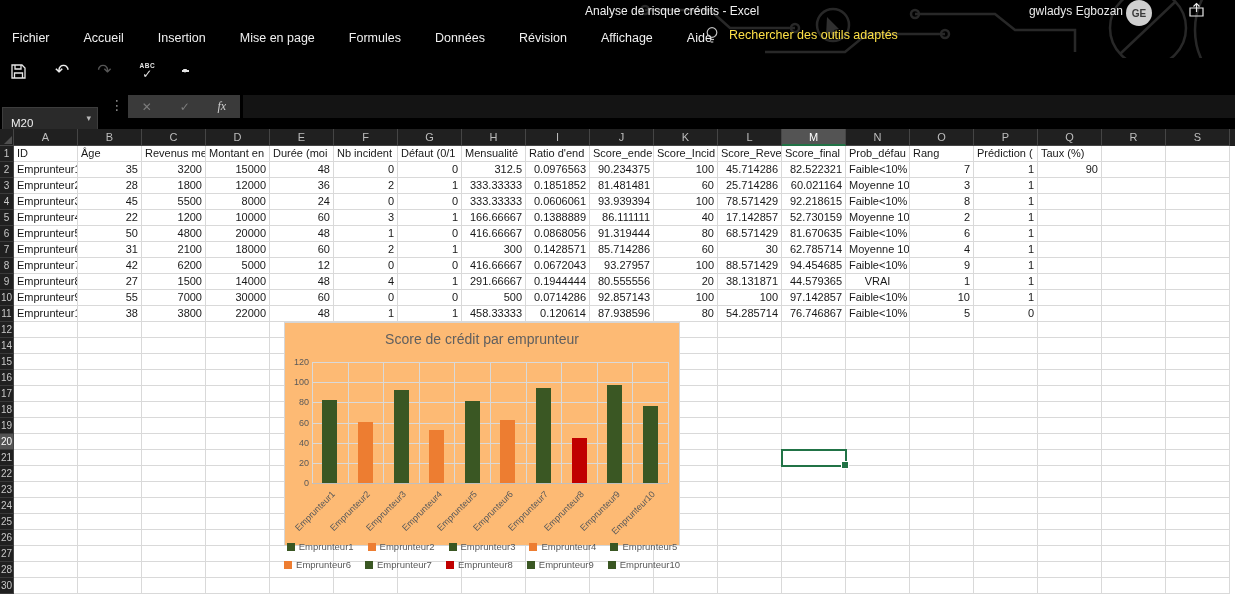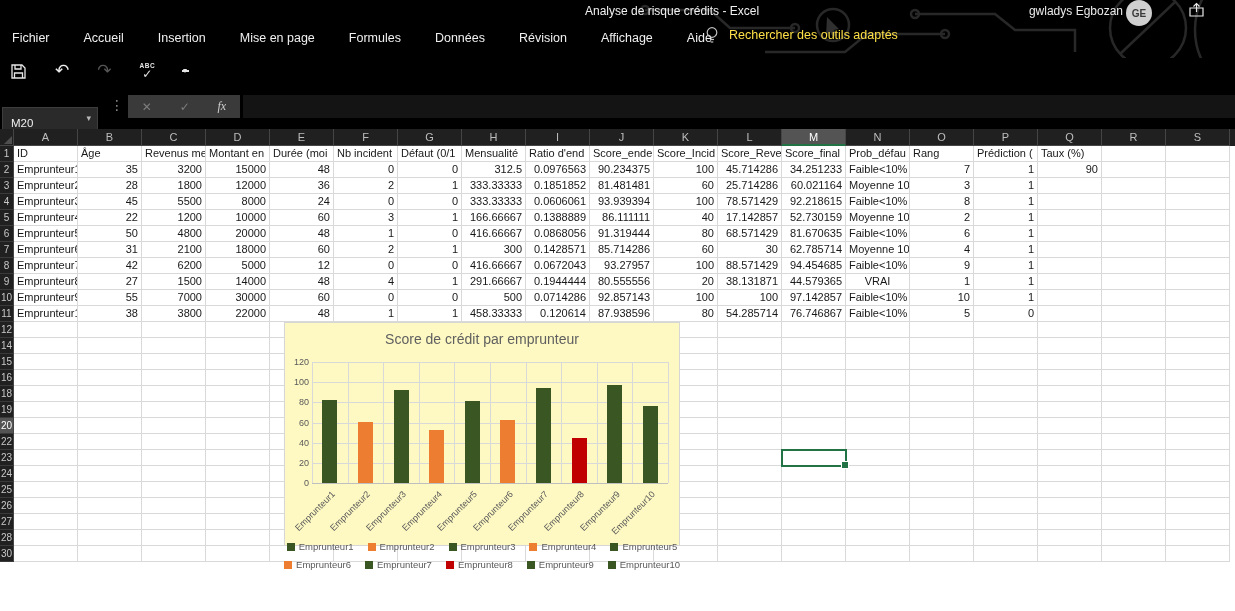--- a/index.html
+++ b/index.html
@@ -48,21 +48,21 @@
   .g-row{display:flex;height:16px;}
   .row-h{width:14px;height:16px;box-sizing:border-box;background:#202020;border-right:1px solid #454545;border-bottom:1px solid #3a3a3a;color:#c8c8c8;font-size:10px;display:flex;align-items:center;justify-content:center;}
   .row-h.sel{background:#545454;color:#fff;}
   .cell{width:64px;height:16px;box-sizing:border-box;border-right:1px solid #d9d9d9;border-bottom:1px solid #d9d9d9;font-size:11px;line-height:15px;padding:0 3px;white-space:nowrap;overflow:hidden;color:#181818;background:#fff;}
   .cell.num{text-align:right;}
   .cell.ctr{text-align:center;}
   .sel-box{position:absolute;width:66px;height:18px;border:2px solid #217346;box-sizing:border-box;z-index:5;}
   .sel-handle{position:absolute;right:-4px;bottom:-4px;width:6px;height:6px;background:#217346;border:1px solid #fff;}
 
   
-  .chart{position:absolute;left:284px;top:322px;width:396px;height:224px;background:#fef9c3;border:1px solid #d6d6d6;z-index:4;box-sizing:border-box;}
+  .chart{position:absolute;left:284px;top:322px;width:396px;height:224px;background:#fdba74;border:1px solid #d6d6d6;z-index:4;box-sizing:border-box;}
   .chart-title{position:absolute;left:0;top:8px;width:100%;text-align:center;color:#5f5f5f;font-size:14px;}
   .hgrid,.vgrid{position:absolute;background:#d9d9d9;}
   .axis-line{position:absolute;background:#bfbfbf;}
   .ylab{position:absolute;width:22px;text-align:right;font-size:9px;color:#595959;}
   .bar{position:absolute;width:15px;}
   .xlab{position:absolute;width:78px;text-align:right;font-size:9px;color:#595959;transform:rotate(-45deg);transform-origin:100% 0;white-space:nowrap;}
   .legend{position:absolute;left:0;right:0;display:flex;justify-content:center;gap:14px;}
   .leg-entry{display:flex;align-items:center;gap:4px;}
   .leg-sq{width:8px;height:8px;}
   .leg-txt{font-size:9.5px;color:#595959;white-space:nowrap;}
@@ -219,21 +219,21 @@
           <div class="cell num">3200</div>
           <div class="cell num">15000</div>
           <div class="cell num">48</div>
           <div class="cell num">0</div>
           <div class="cell num">0</div>
           <div class="cell num">312.5</div>
           <div class="cell num">0.0976563</div>
           <div class="cell num">90.234375</div>
           <div class="cell num">100</div>
           <div class="cell num">45.714286</div>
-          <div class="cell num">34.251233</div>
+          <div class="cell num">82.522321</div>
           <div class="cell">Faible&lt;10%</div>
           <div class="cell num">7</div>
           <div class="cell num">1</div>
           <div class="cell num">90</div>
           <div class="cell"></div>
           <div class="cell"></div>
         </div>
         <div class="g-row">
           <div class="row-h">3</div>
           <div class="cell">Emprunteur2</div>
@@ -514,20 +514,42 @@
           <div class="cell"></div>
           <div class="cell"></div>
           <div class="cell"></div>
           <div class="cell"></div>
           <div class="cell"></div>
           <div class="cell"></div>
           <div class="cell"></div>
           <div class="cell"></div>
         </div>
         <div class="g-row">
+          <div class="row-h">17</div>
+          <div class="cell"></div>
+          <div class="cell"></div>
+          <div class="cell"></div>
+          <div class="cell"></div>
+          <div class="cell"></div>
+          <div class="cell"></div>
+          <div class="cell"></div>
+          <div class="cell"></div>
+          <div class="cell"></div>
+          <div class="cell"></div>
+          <div class="cell"></div>
+          <div class="cell"></div>
+          <div class="cell"></div>
+          <div class="cell"></div>
+          <div class="cell"></div>
+          <div class="cell"></div>
+          <div class="cell"></div>
+          <div class="cell"></div>
+          <div class="cell"></div>
+        </div>
+        <div class="g-row">
           <div class="row-h">18</div>
           <div class="cell"></div>
           <div class="cell"></div>
           <div class="cell"></div>
           <div class="cell"></div>
           <div class="cell"></div>
           <div class="cell"></div>
           <div class="cell"></div>
           <div class="cell"></div>
           <div class="cell"></div>
@@ -559,20 +581,42 @@
           <div class="cell"></div>
           <div class="cell"></div>
           <div class="cell"></div>
           <div class="cell"></div>
           <div class="cell"></div>
           <div class="cell"></div>
           <div class="cell"></div>
         </div>
         <div class="g-row">
           <div class="row-h sel">20</div>
+          <div class="cell"></div>
+          <div class="cell"></div>
+          <div class="cell"></div>
+          <div class="cell"></div>
+          <div class="cell"></div>
+          <div class="cell"></div>
+          <div class="cell"></div>
+          <div class="cell"></div>
+          <div class="cell"></div>
+          <div class="cell"></div>
+          <div class="cell"></div>
+          <div class="cell"></div>
+          <div class="cell"></div>
+          <div class="cell"></div>
+          <div class="cell"></div>
+          <div class="cell"></div>
+          <div class="cell"></div>
+          <div class="cell"></div>
+          <div class="cell"></div>
+        </div>
+        <div class="g-row">
+          <div class="row-h">21</div>
           <div class="cell"></div>
           <div class="cell"></div>
           <div class="cell"></div>
           <div class="cell"></div>
           <div class="cell"></div>
           <div class="cell"></div>
           <div class="cell"></div>
           <div class="cell"></div>
           <div class="cell"></div>
           <div class="cell"></div>

